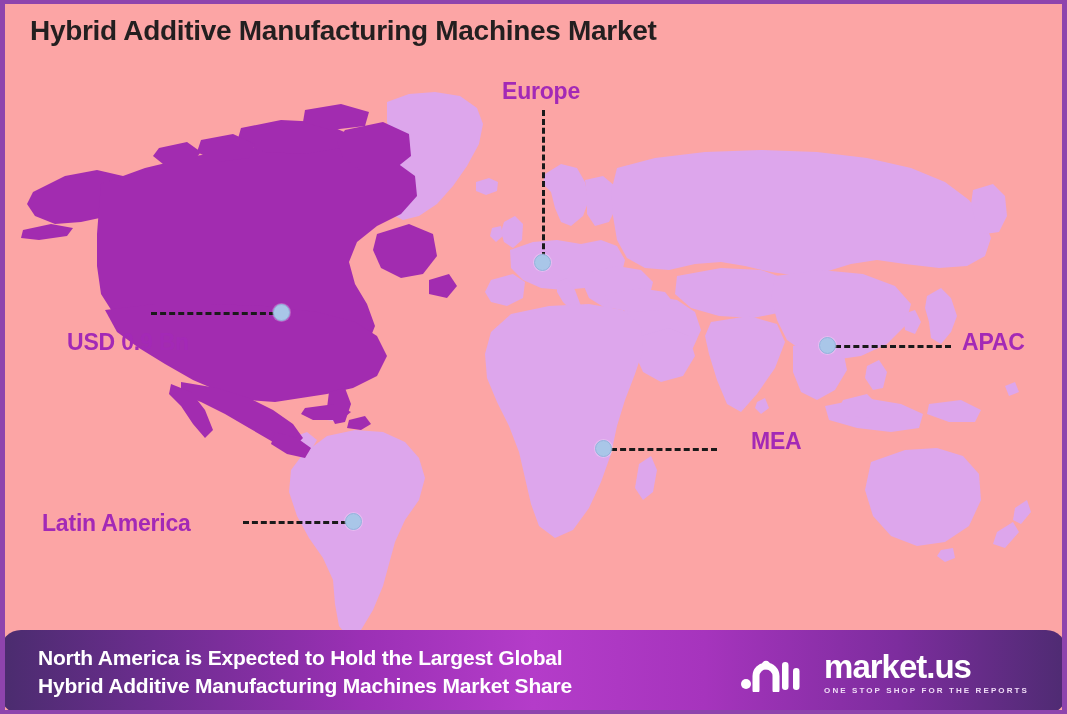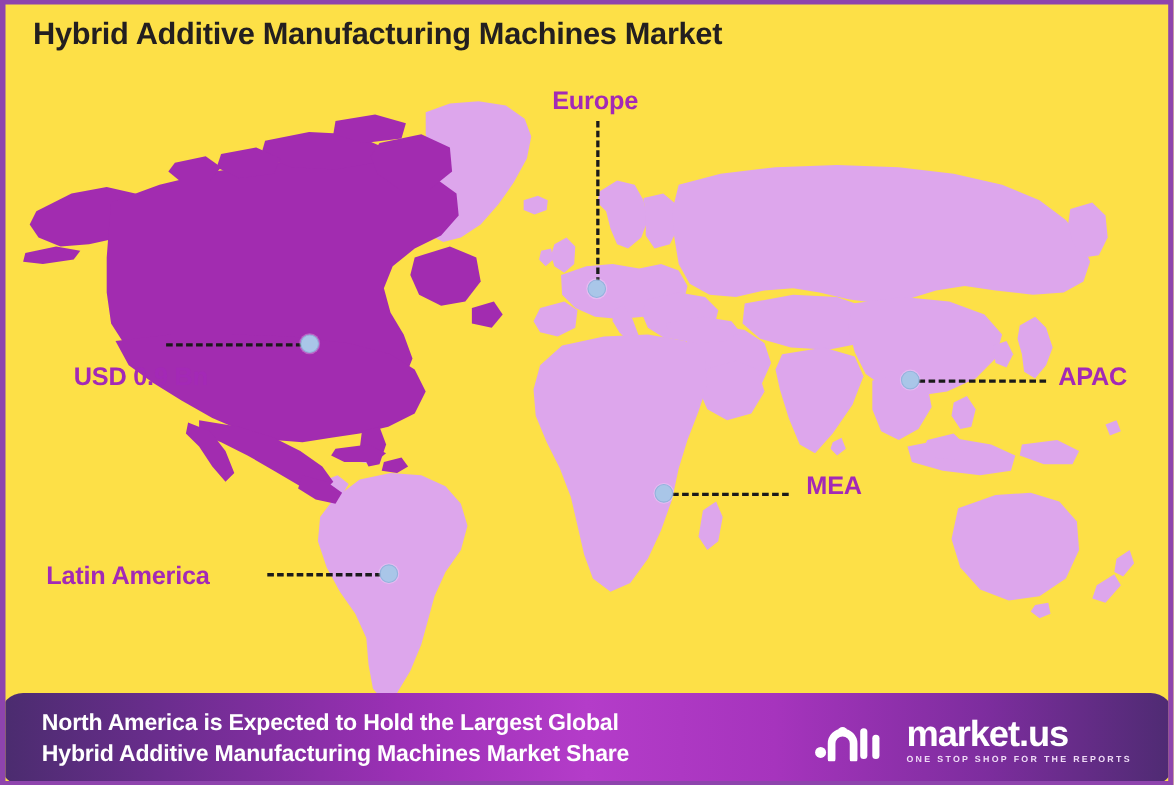--- a/index.html
+++ b/index.html
@@ -5,21 +5,21 @@
   * { margin:0; padding:0; box-sizing:border-box; }
   html,body { width:1067px; height:714px; background:#ffffff; }
   body {
     font-family:"Liberation Sans", sans-serif;
     -webkit-font-smoothing:antialiased;
   }
 
   #infographic {
     position:relative;
     width:1067px; height:714px;
-    background:#fde047;
+    background:#fca5a5;
     border-left:5px solid #8e44ad;
     border-right:5px solid #8e44ad;
     border-top:4px solid #8e44ad;
     border-bottom:4px solid #8e44ad;
     overflow:hidden;
   }
 
   
   .header { position:absolute; left:25px; top:10px; z-index:40; }
   .title {
@@ -51,21 +51,21 @@
   .rlabel {
     position:absolute; z-index:35;
     color:#a329b6; font-weight:bold; line-height:1.18;
     white-space:nowrap; letter-spacing:-0.2px;
   }
   .rlabel .l2 { display:block; }
 
   #lbl-europe        { left:536px; top:74px;  font-size:23px; transform:translateX(-50%); }
   #lbl-na            { left:18px;  top:325px; font-size:23px; text-align:center; width:210px; }
   #lbl-apac          { left:957px; top:325px; font-size:23px; }
-  #lbl-mea           { left:728px; top:424px; font-size:23px; }
+  #lbl-mea           { left:746px; top:424px; font-size:23px; }
   #lbl-latam         { left:37px;  top:506px; font-size:23px; }
 
   
   .banner {
     position:absolute; left:-5px; right:-5px; bottom:-4px; height:84px;
     background:linear-gradient(90deg,
       #4a2c6e 0%, #6b2d8e 14%, #9b30b5 34%, #b43cc9 50%,
       #a634bd 66%, #7d2d9e 84%, #4e2b72 100%);
     display:flex; align-items:center; justify-content:space-between;
     padding:0 34px 0 38px; z-index:50;border-radius:21px;

